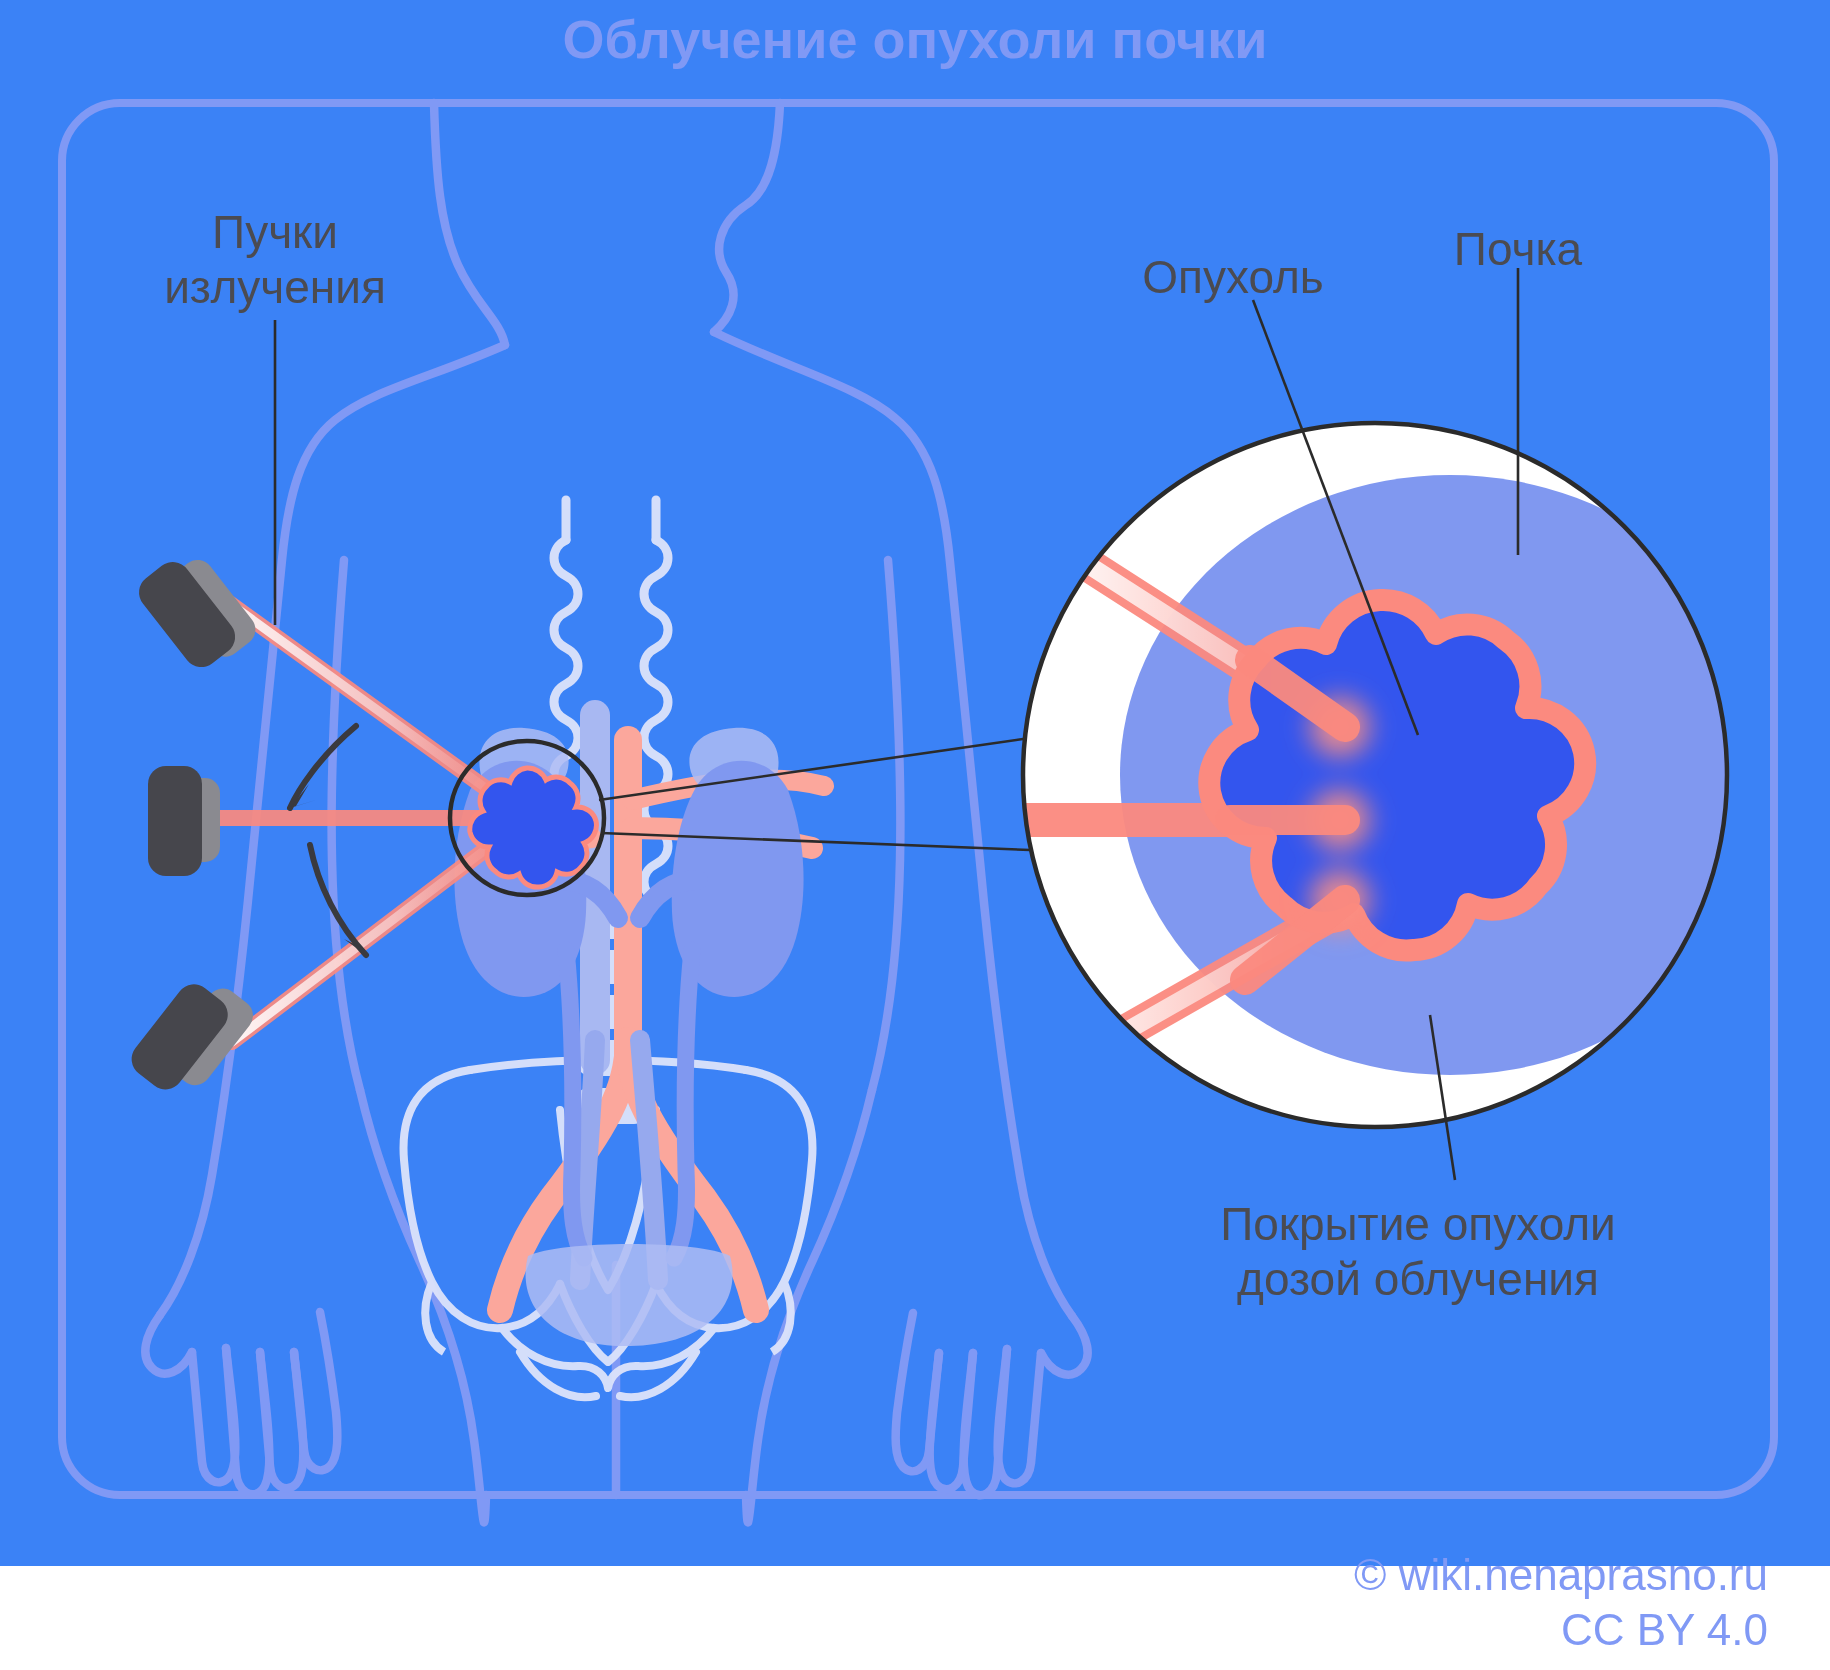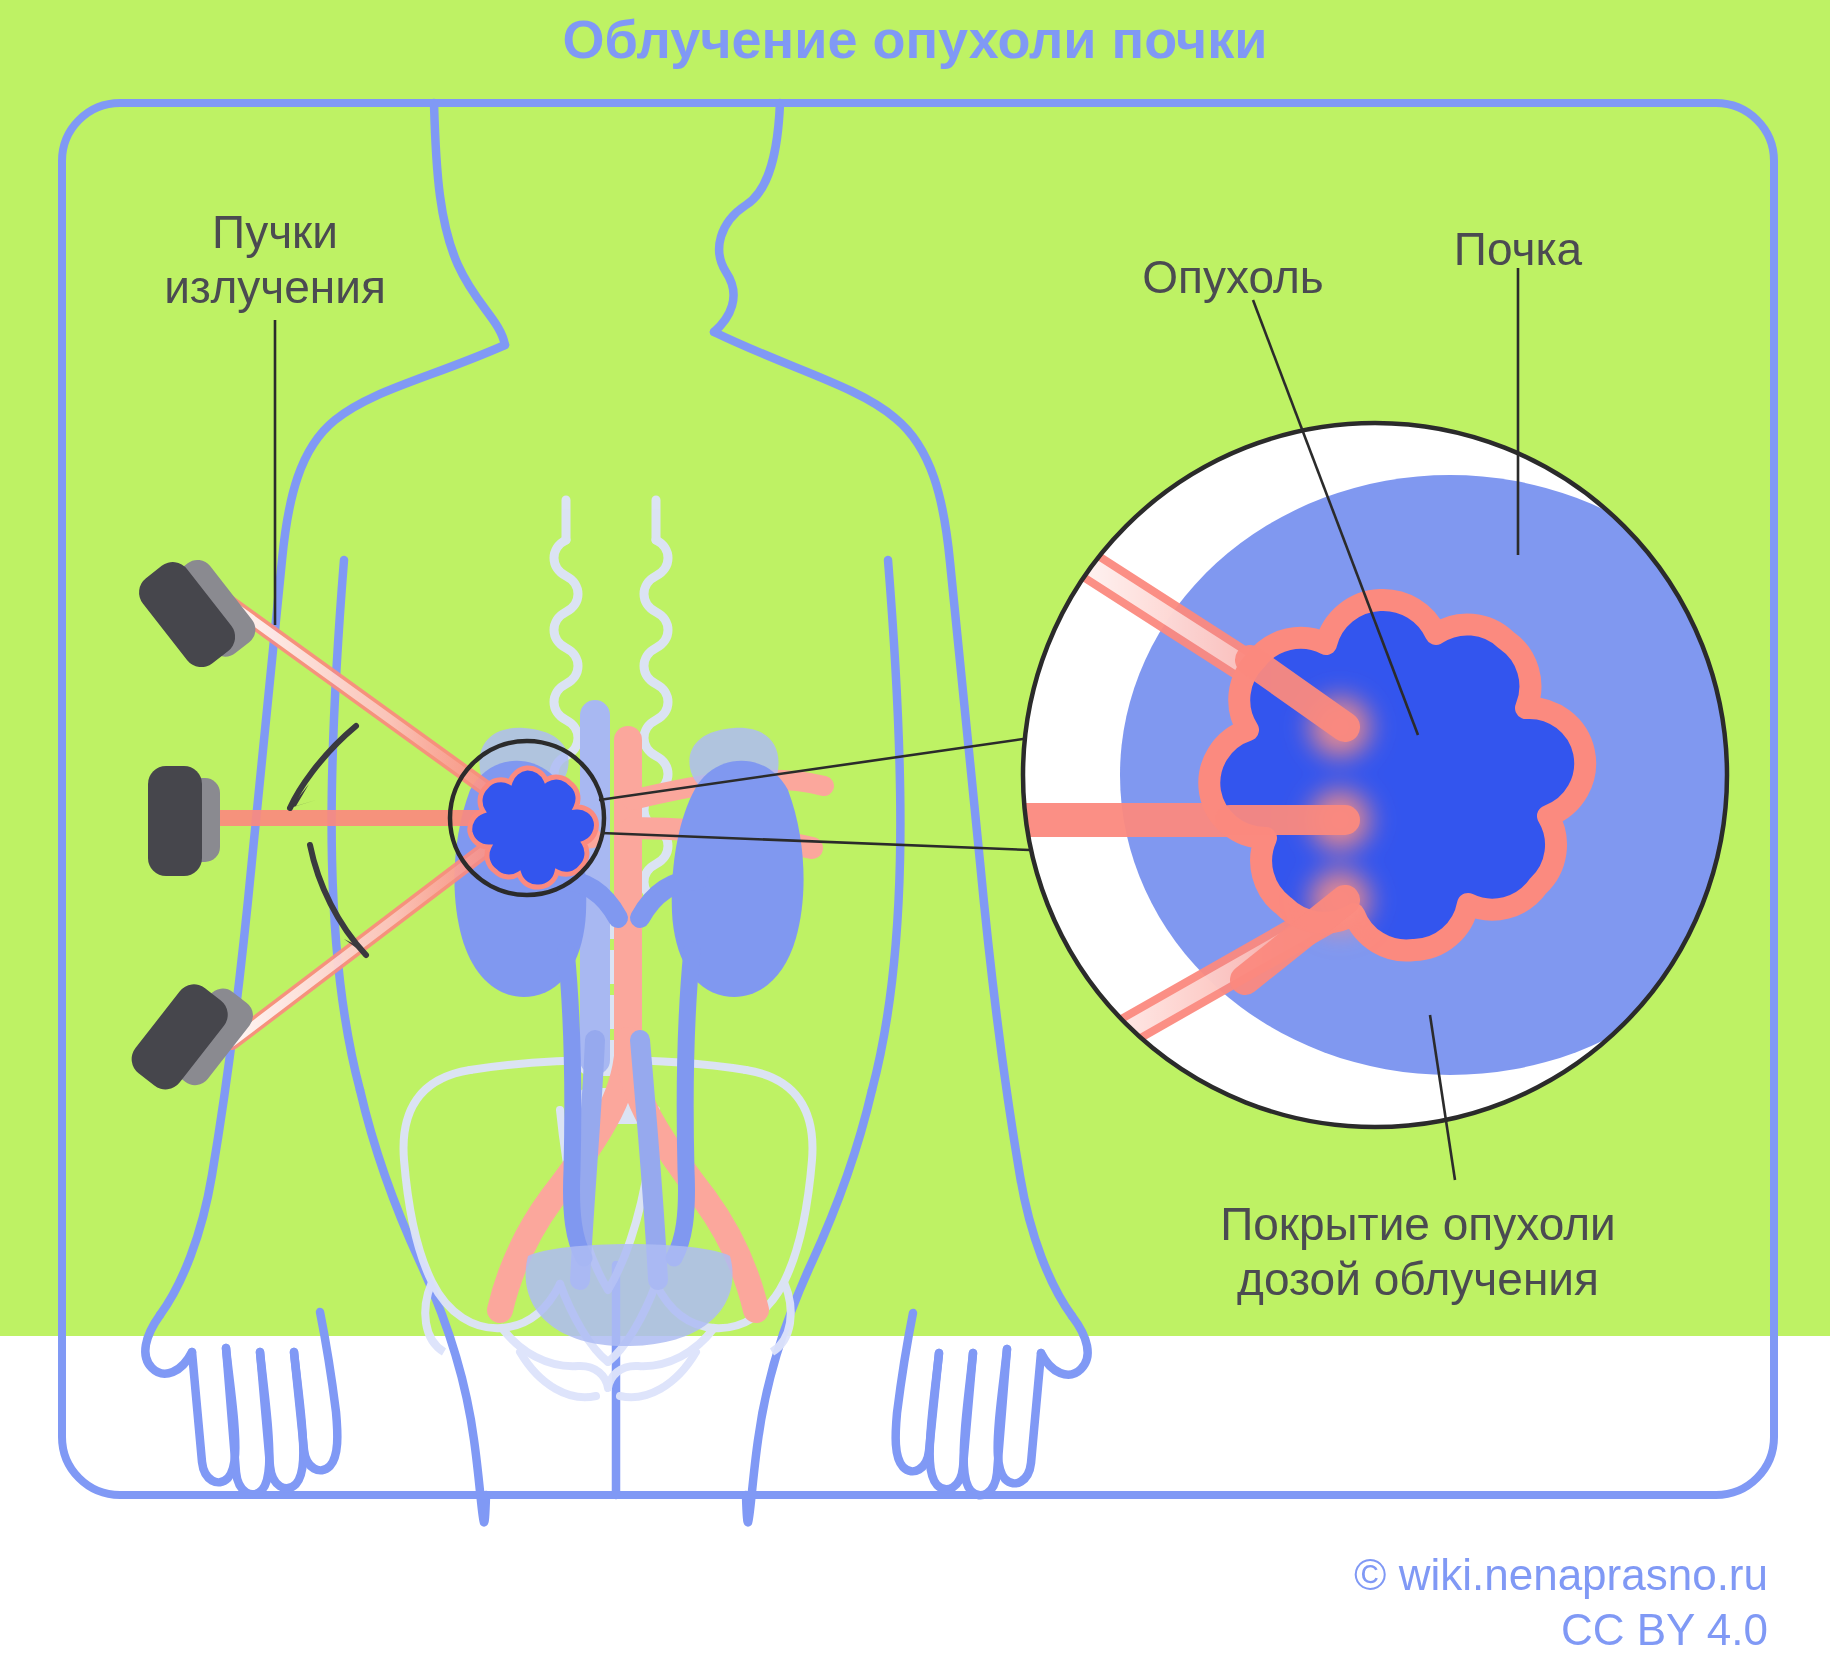--- a/index.html
+++ b/index.html
@@ -2,21 +2,21 @@
 <html><head>
 <meta charset="utf-8">
 <title>Облучение опухоли почки</title>
 <style>
   html,body{margin:0;padding:0;background:#ffffff;}
   body{
     width:1830px;height:1670px;
     font-family:"Liberation Sans","DejaVu Sans",sans-serif;
     overflow:hidden;
   }
-  #stage{position:relative;width:1830px;height:1336px;background:#bef264;}
+  #stage{position:relative;width:1830px;height:1566px;background:#3b82f6;}
   svg#scene{position:absolute;left:0;top:0;width:1830px;height:1670px;display:block;}
   .lbl{fill:#4b4b51;font-family:"Liberation Sans","DejaVu Sans",sans-serif;font-size:46px;}
   .title{fill:#8099f5;font-family:"Liberation Sans","DejaVu Sans",sans-serif;font-size:54px;font-weight:bold;}
   .credit{fill:#8099f5;font-family:"Liberation Sans","DejaVu Sans",sans-serif;font-size:44px;}
   .leader{stroke:#2b2b2b;stroke-width:2.6;fill:none;}
 </style>
 </head>
 <body>
 
 <div id="stage">

